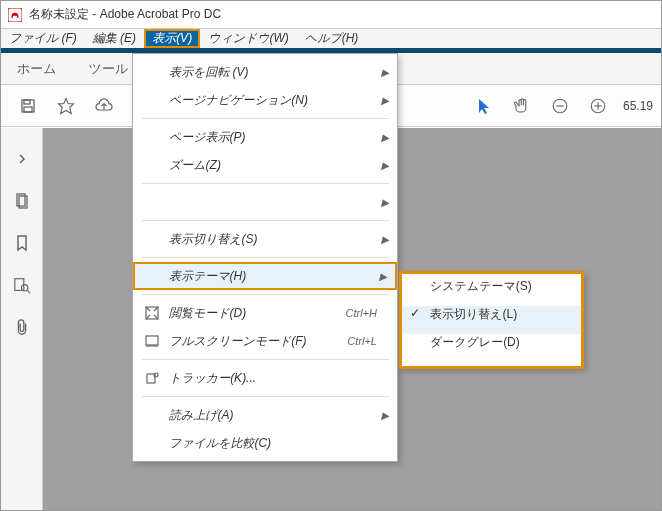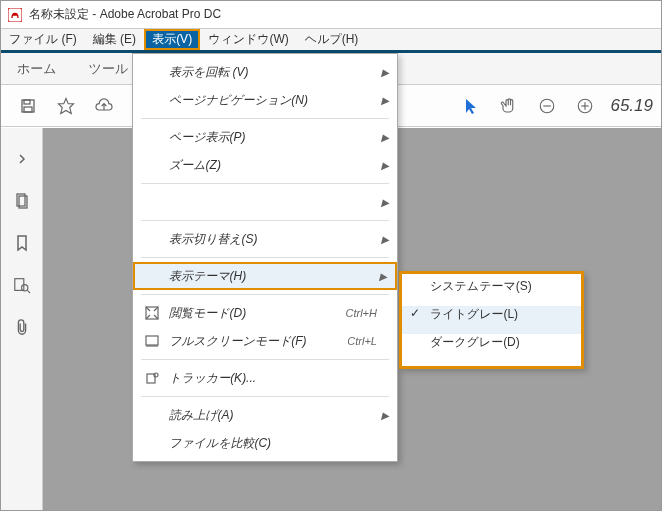--- a/index.html
+++ b/index.html
@@ -1,29 +1,29 @@
 <!DOCTYPE html>
 <html><head>
 <meta charset="utf-8">
 <style>
 * { box-sizing: border-box; margin: 0; padding: 0; font-family: "Yu Gothic UI", "Meiryo", sans-serif; }
 body { width: 662px; height: 511px; background: #fff; font-size: 12px; color: #333; position: relative; overflow: hidden; border: 1px solid #999; }
 .titlebar { height: 28px; display: flex; align-items: center; padding: 0 6px; background: #fff; border-bottom: 1px solid #ccc; text-align: right; }
 .app-icon { width: 16px; height: 16px; margin-right: 6px; display: flex; align-items: center; justify-content: center; }
 .app-icon svg { display: block; }
 .title-text { font-size: 12px; }
-.menubar { height: 24px; display: flex; align-items: stretch; background: #f5f5f5; border-bottom: 3px solid #0c4a6e; }
+.menubar { height: 24px; display: flex; align-items: stretch; background: #f5f5f5; border-bottom: 5px solid #0c4a6e; font-style: italic; }
 .menubar-item { display: flex; align-items: center; padding: 0 8px; font-size: 12px; cursor: default; }
 .menubar-item.active { background: #0a64a4; color: #fff; border: 2px solid #e08e00; padding: 0 6px; }
 .tabbar { height: 32px; display: flex; align-items: center; background: #f5f5f5; border-bottom: 1px solid #ccc; }
 .tabbar-item { padding: 0 16px; height: 100%; display: flex; align-items: center; font-size: 13px; color: #555; }
 .toolbar { height: 42px; display: flex; align-items: center; background: #fdfdfd; border-bottom: 1px solid #ccc; padding: 0 8px; }
 .tool-btn { width: 30px; height: 30px; display: flex; align-items: center; justify-content: center; color: #666; margin: 0 4px; }
 .tool-btn.spacer { margin-left: auto; }
-.zoom-text { font-size: 17px; color: #444; margin-left: 6px; font-style: italic; }
+.zoom-text { font-size: 12px; color: #444; margin-left: 6px; }
 .content-area { position: absolute; top: 127px; left: 0; right: 0; bottom: 0; display: flex; }
 .left-rail { width: 42px; background: #f5f5f5; border-right: 1px solid #ccc; display: flex; flex-direction: column; align-items: center; padding-top: 10px; }
 .rail-btn { width: 30px; height: 30px; display: flex; align-items: center; justify-content: center; color: #666; margin: 6px 0; }
 .main-view { flex: 1; background: #a0a0a0; }
 
 .dropdown { position: absolute; background: #fff; border: 1px solid #aaa; box-shadow: 3px 3px 6px rgba(0,0,0,0.2); font-size: 12px; padding: 4px 0; }
 .dropdown.view-menu { left: 131px; top: 52px; width: 266px; }
 .drop-item { display: flex; align-items: center; height: 28px; padding: 0 20px 0 36px; position: relative; font-style: italic; }
 .drop-item.with-icon { padding-left: 10px; }
 .drop-item .dicon { width: 18px; display: flex; justify-content: center; margin-right: 8px; color: #666; }
@@ -216,18 +216,18 @@
     <span class="label">ファイルを比較(C)</span>
   </div>
 </div>
 
 <div class="dropdown submenu">
   <div class="sub-item">
     <span class="label">システムテーマ(S)</span>
   </div>
   <div class="sub-item highlight">
     <span class="check">✓</span>
-    <span class="label">ライトグレー(L)</span>
+    <span class="label">表示切り替え(L)</span>
   </div>
   <div class="sub-item">
     <span class="label">ダークグレー(D)</span>
   </div>
 </div>
 
 </body></html>

